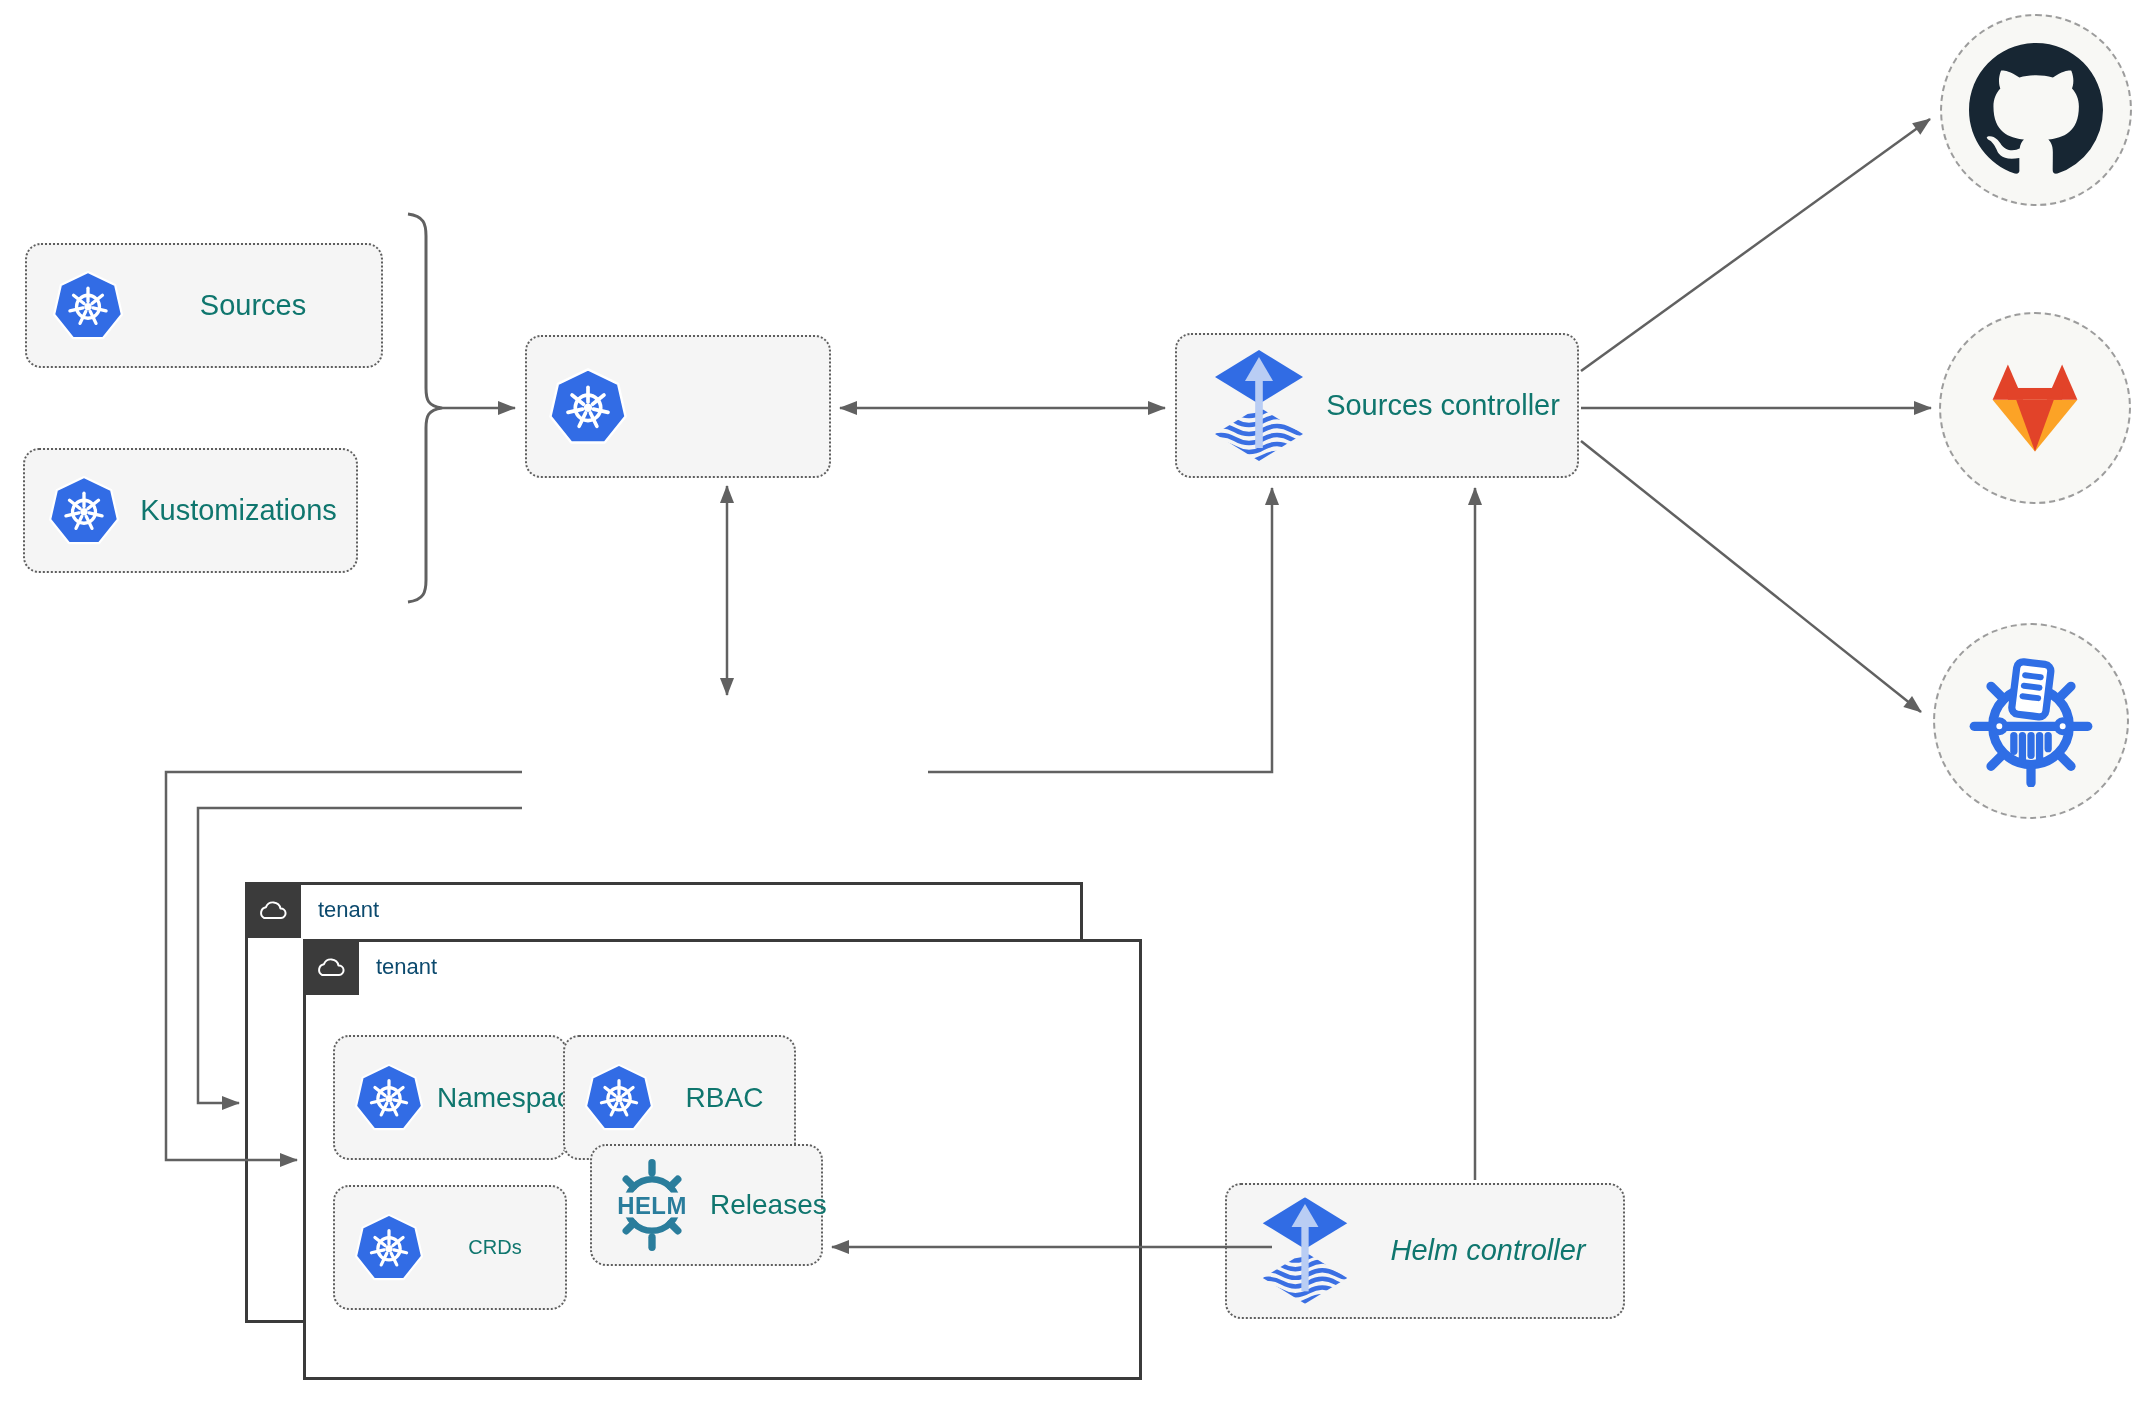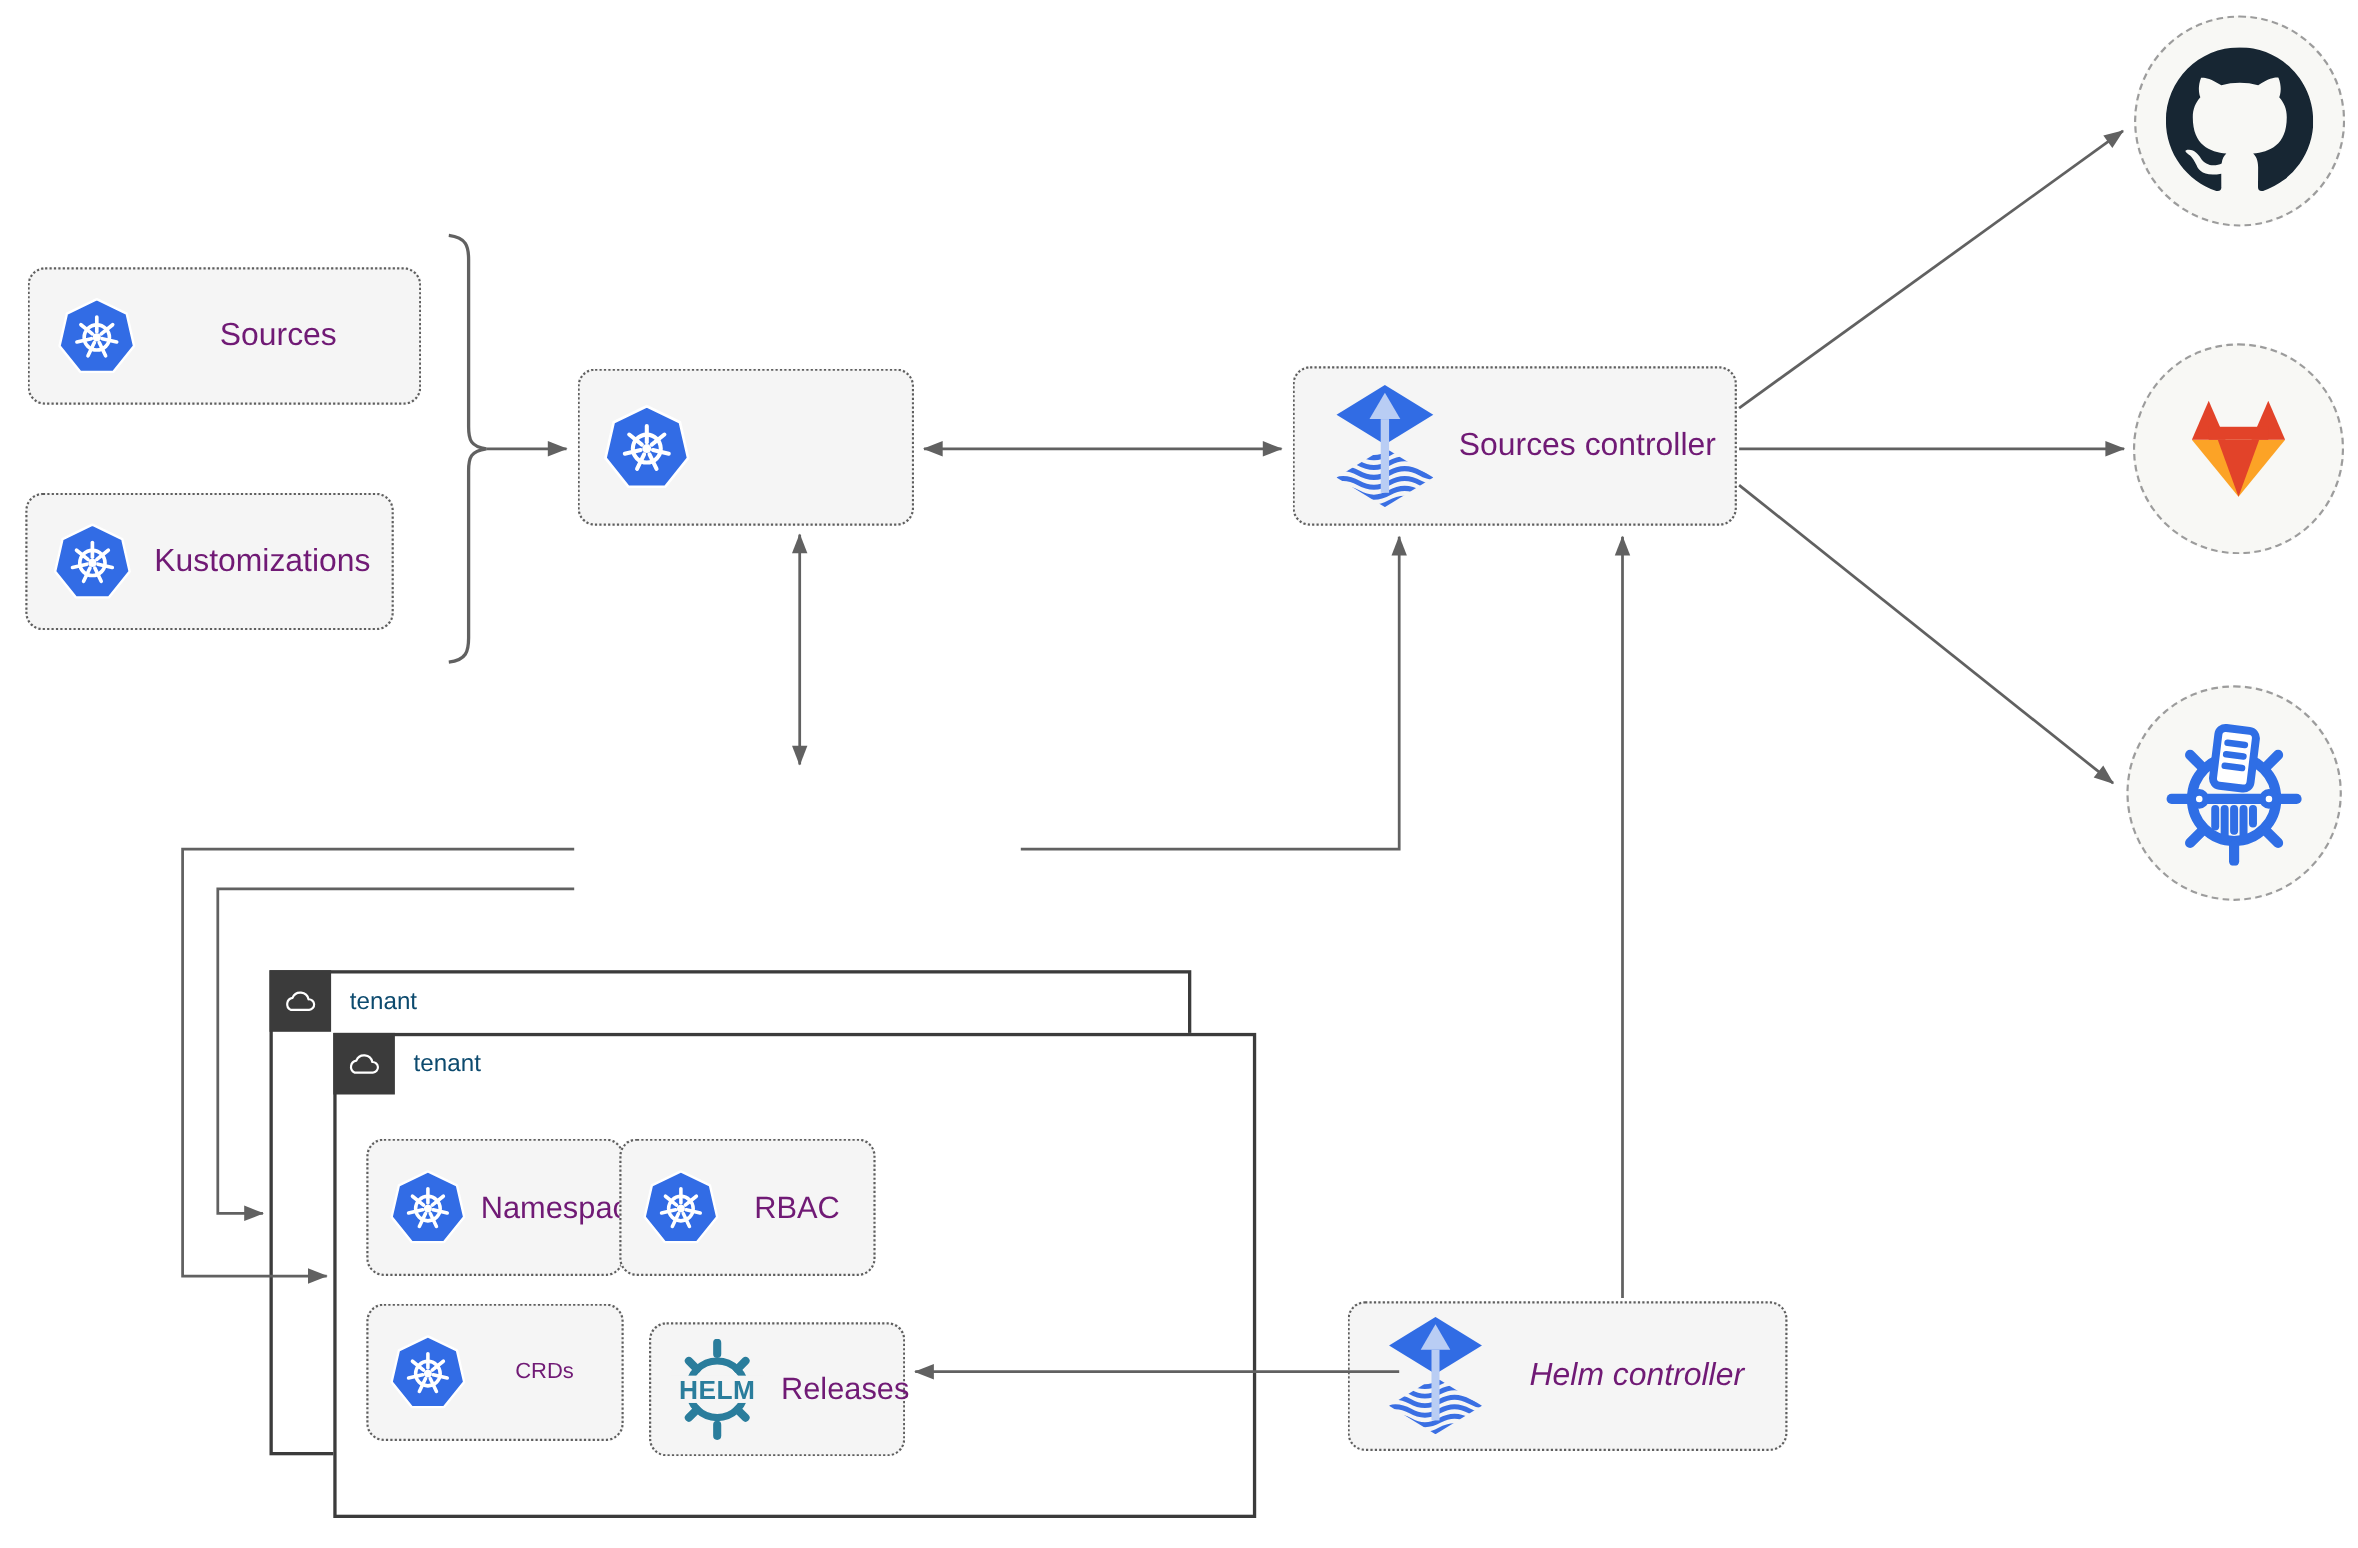--- a/index.html
+++ b/index.html
@@ -1,20 +1,20 @@
 <!DOCTYPE html>
 <html><head>
 <meta charset="utf-8">
 <style>
   html,body{margin:0;padding:0;background:#fff;}
   .canvas{position:relative;width:2144px;height:1407px;background:#ffffff;
           font-family:"Liberation Sans",sans-serif;overflow:hidden;}
   .node{position:absolute;display:flex;align-items:center;background:#F5F5F5;
         border:2.5px dotted #5E5E5E;border-radius:16px;box-sizing:border-box;z-index:3;}
-  .node .lbl{flex:1;text-align:center;font-size:29px;color:#701a75;line-height:1.28;padding:0 12px;}
+  .node .lbl{flex:1;text-align:center;font-size:29px;color:#0f766e;line-height:1.28;padding:0 12px;}
   .icon{flex:0 0 auto;}
   .tenant{position:absolute;background:#ffffff;border:3px solid #3B3B3B;box-sizing:border-box;}
   .t1{z-index:1}.t2{z-index:2}
   .thead{position:absolute;left:-3px;top:-3px;width:56px;height:56px;background:#3B3B3B;
          display:flex;align-items:center;justify-content:center;}
   .tlbl{position:absolute;left:70px;top:-3px;height:56px;display:flex;align-items:center;
         font-size:22px;color:#0c4a6e;}
   .circle{position:absolute;border:2.5px dashed #9C9C9C;border-radius:50%;background:#F8F8F5;
           display:flex;align-items:center;justify-content:center;box-sizing:border-box;z-index:3;}
   .wires{position:absolute;left:0;top:0;z-index:6;pointer-events:none;}
@@ -197,21 +197,21 @@
     <div class="lbl" style="font-size:28px">RBAC</div>
   </div>
 
   <div class="node" style="left:333px;top:1185px;width:234px;height:125px;">
     <svg class="icon" style="margin-left:18px" width="72" height="72" viewBox="0 0 100 100">
         <use href="#sym-k8s"></use>
       </svg>
     <div class="lbl" style="font-size:20px">CRDs</div>
   </div>
 
-  <div class="node" style="left:590px;top:1202px;width:233px;height:122px;">
+  <div class="node" style="left:590px;top:1144px;width:233px;height:122px;">
     <svg class="icon" style="margin-left:14px" width="92" height="92" viewBox="0 0 100 100">
         <use href="#sym-helm"></use>
       </svg>
     <div class="lbl" style="font-size:28px">Releases</div>
   </div>
 
   <div class="circle" style="left:1940px;top:14px;width:192px;height:192px;">
     <svg width="134" height="134" viewBox="0 0 16 16">
         <use href="#sym-github"></use>
       </svg>

